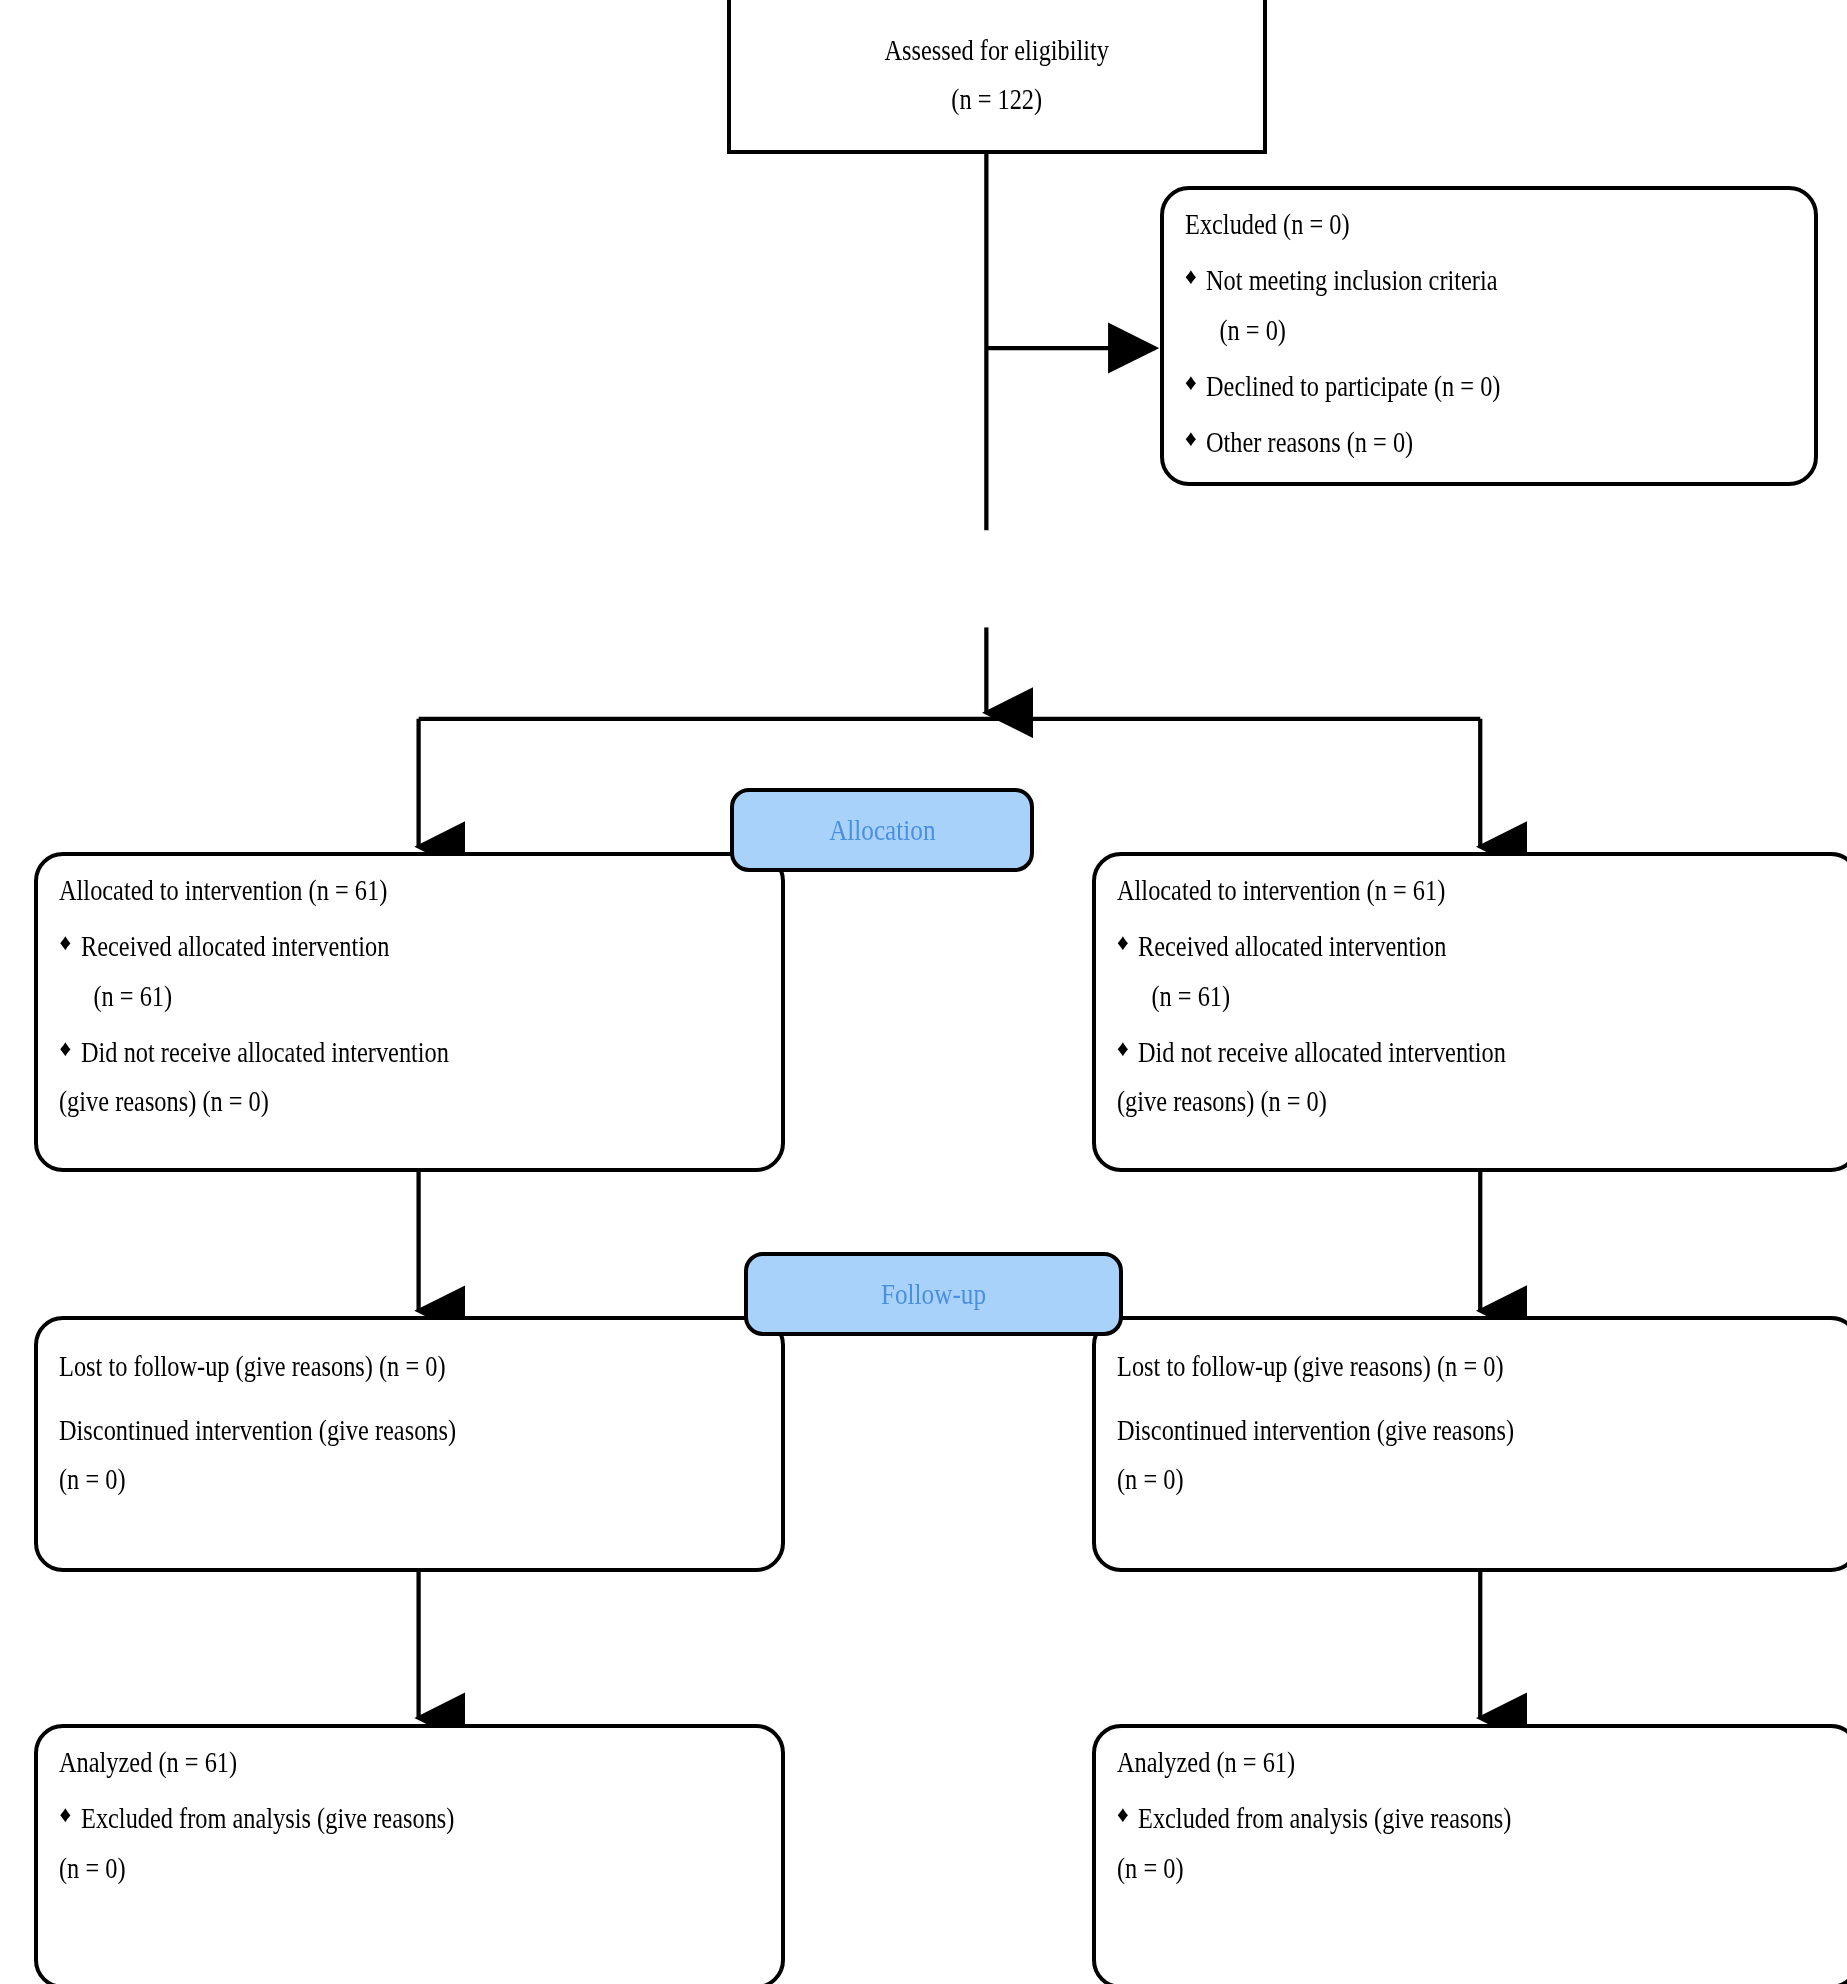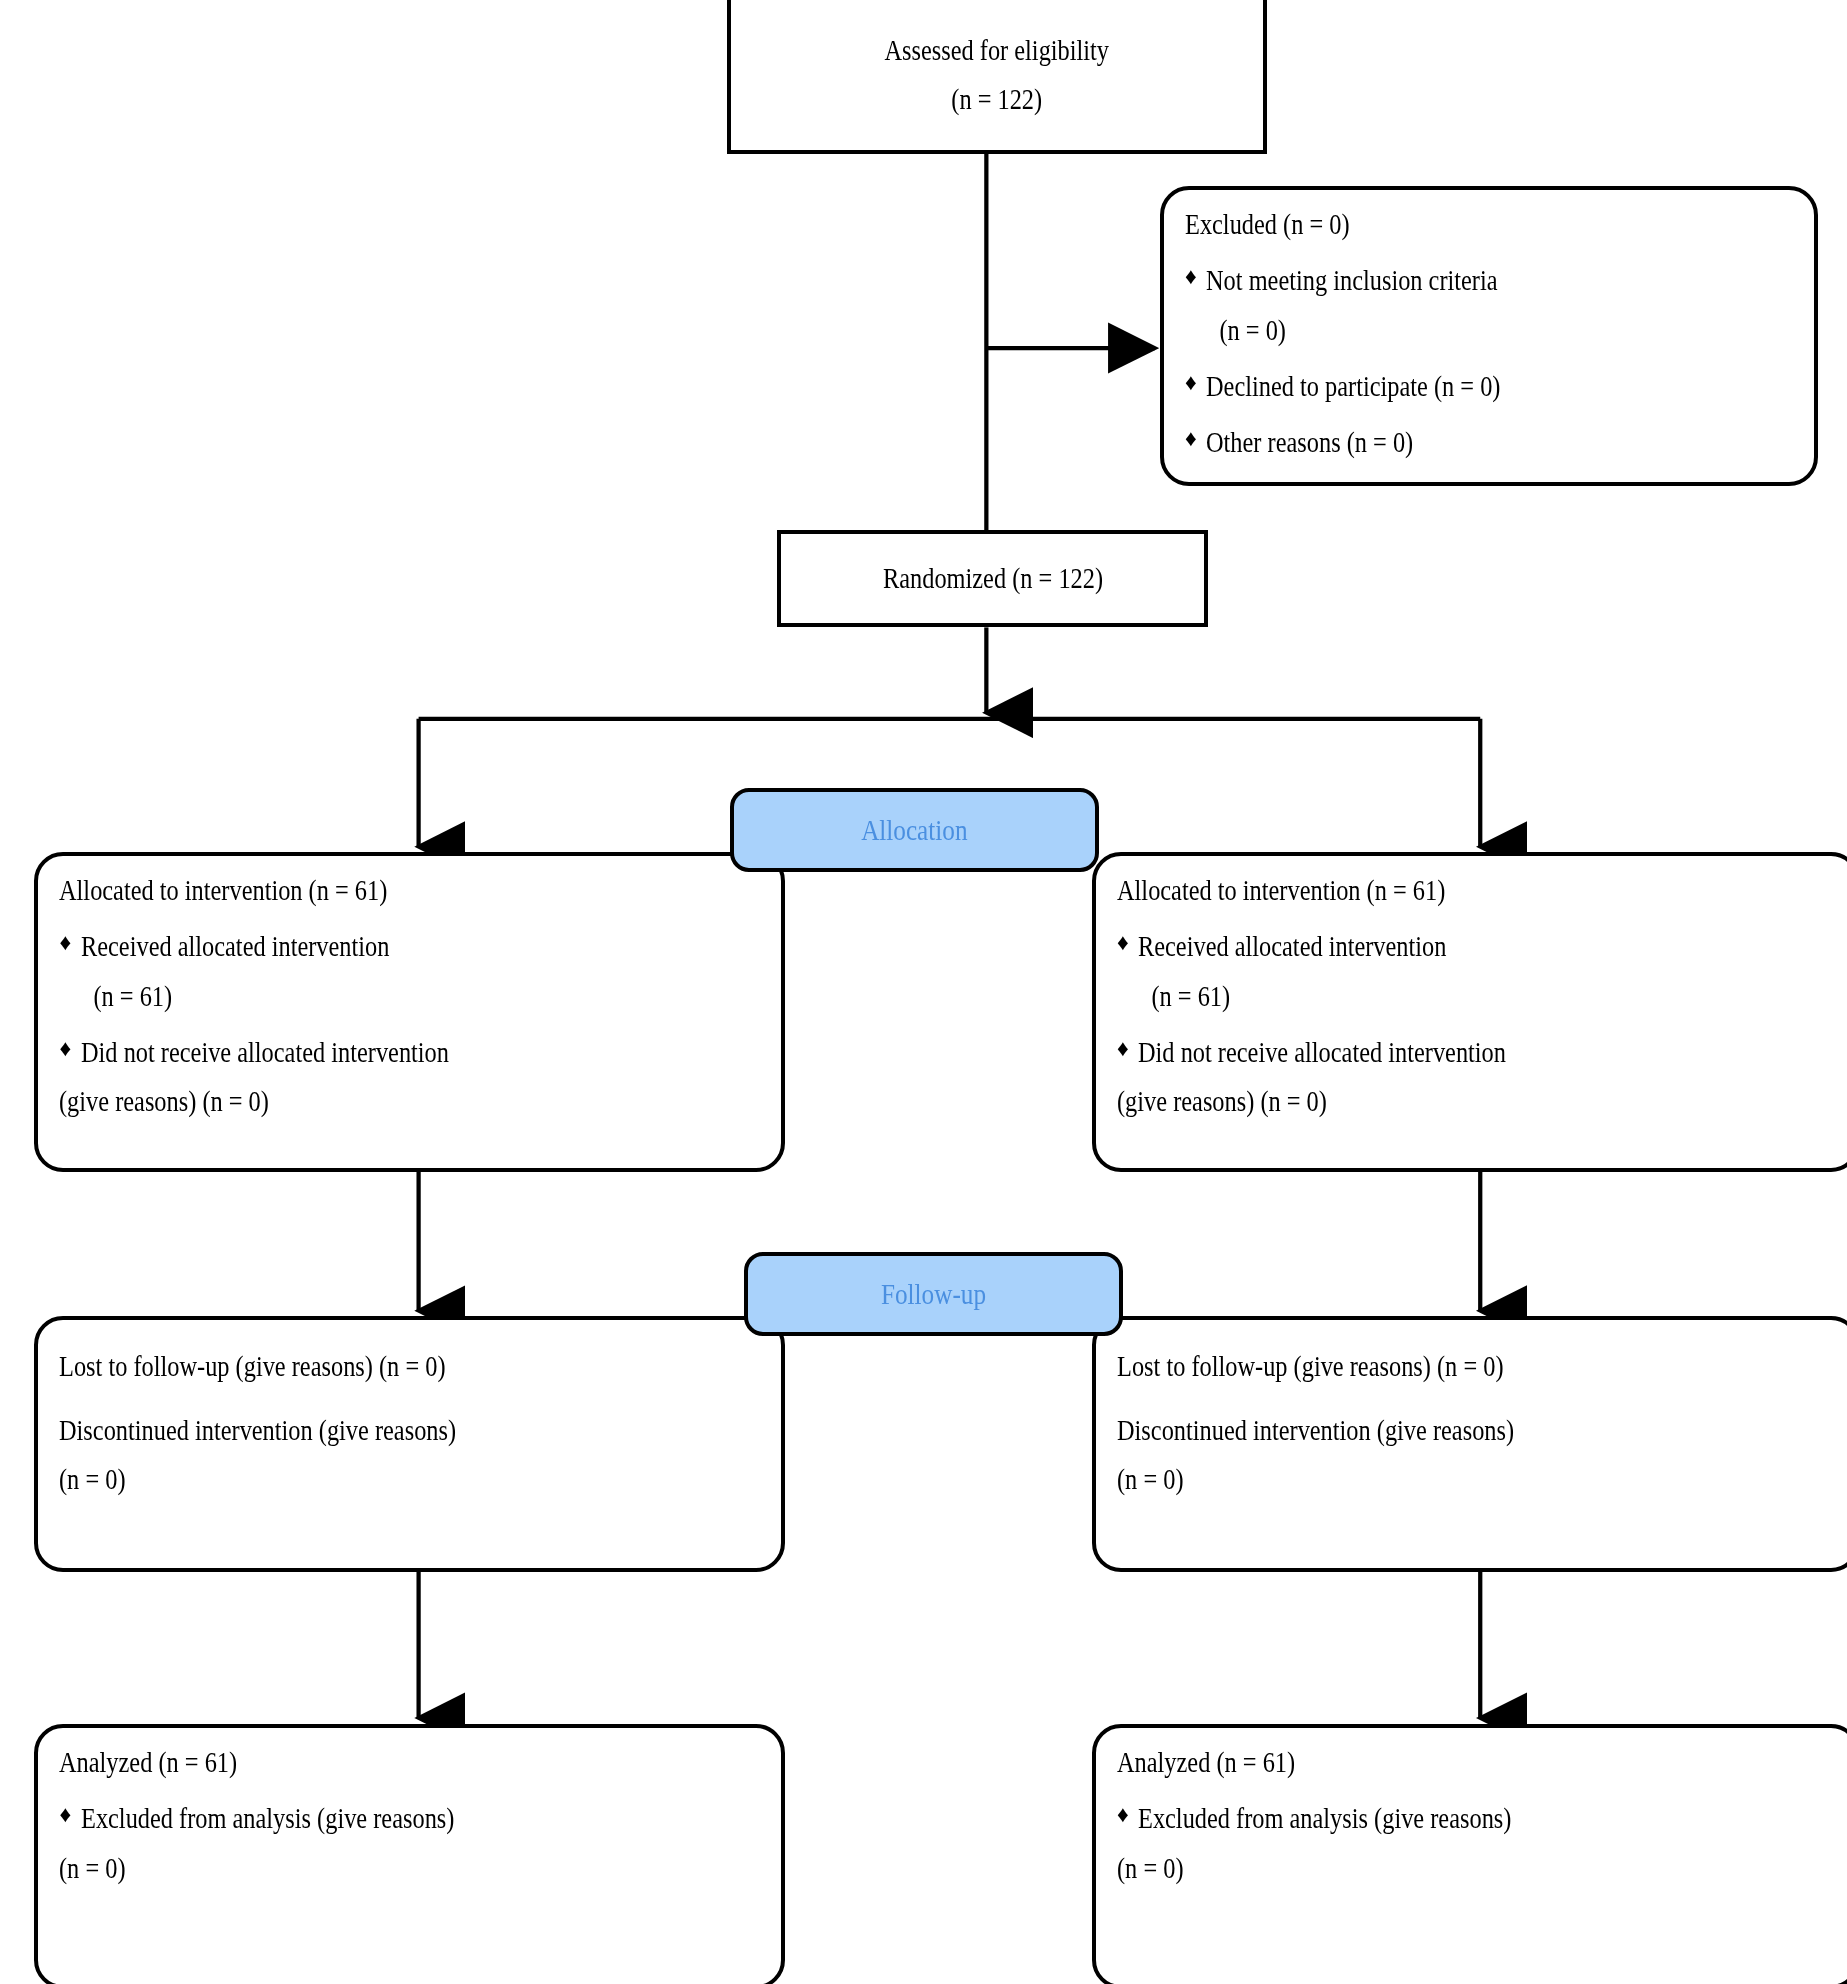--- a/index.html
+++ b/index.html
@@ -39,21 +39,21 @@
   #box-randomized{left:753px;top:530px;width:431px;height:97px;
         display:flex;align-items:center;justify-content:center;}
 
   #box-alloc-left{left:10.4px;top:852px;width:751px;height:320px;}
   #box-alloc-right{left:1068px;top:852px;width:768px;height:320px;}
   #box-follow-left{left:10.4px;top:1316px;width:751px;height:256px;}
   #box-follow-right{left:1068px;top:1316px;width:768px;height:256px;}
   #box-analysis-left{left:10.4px;top:1724px;width:751px;height:265px;}
   #box-analysis-right{left:1068px;top:1724px;width:768px;height:265px;}
 
-  #badge-allocation{left:706px;top:788px;width:369px;height:84px;}
+  #badge-allocation{left:706px;top:788px;width:304px;height:84px;}
   #badge-followup{left:720px;top:1252px;width:379px;height:84px;}
   #badge-analysis{left:706px;top:1657px;width:402px;height:90px;}
 </style>
 </head>
 <body>
 
 <div class="stage">
 
   <svg class="wires" viewBox="0 0 3902 4192">
     <defs>
@@ -108,23 +108,20 @@
       <span class="txt bullet-txt">Declined to participate (n = 0)</span>
     </div>
     <div class="gap-md"></div>
 
     <div class="bullet-row">
       <span class="bullet">♦</span>
       <span class="txt bullet-txt">Other reasons (n = 0)</span>
     </div>
   </div>
 
-  <div class="box" id="box-randomized">
-    <div class="txt ctr line">Randomized (n = 122)</div>
-  </div>
 
   <div class="box bx-pad" id="box-alloc-left">
     <div class="txt line">Allocated to intervention (n = 61)</div>
     <div class="gap-md"></div>
     <div class="bullet-row">
       <span class="bullet">♦</span>
       <span class="txt bullet-txt">Received allocated intervention</span>
     </div>
     <div class="gap-sm"></div>
     <div class="txt indent line">(n = 61)</div>

